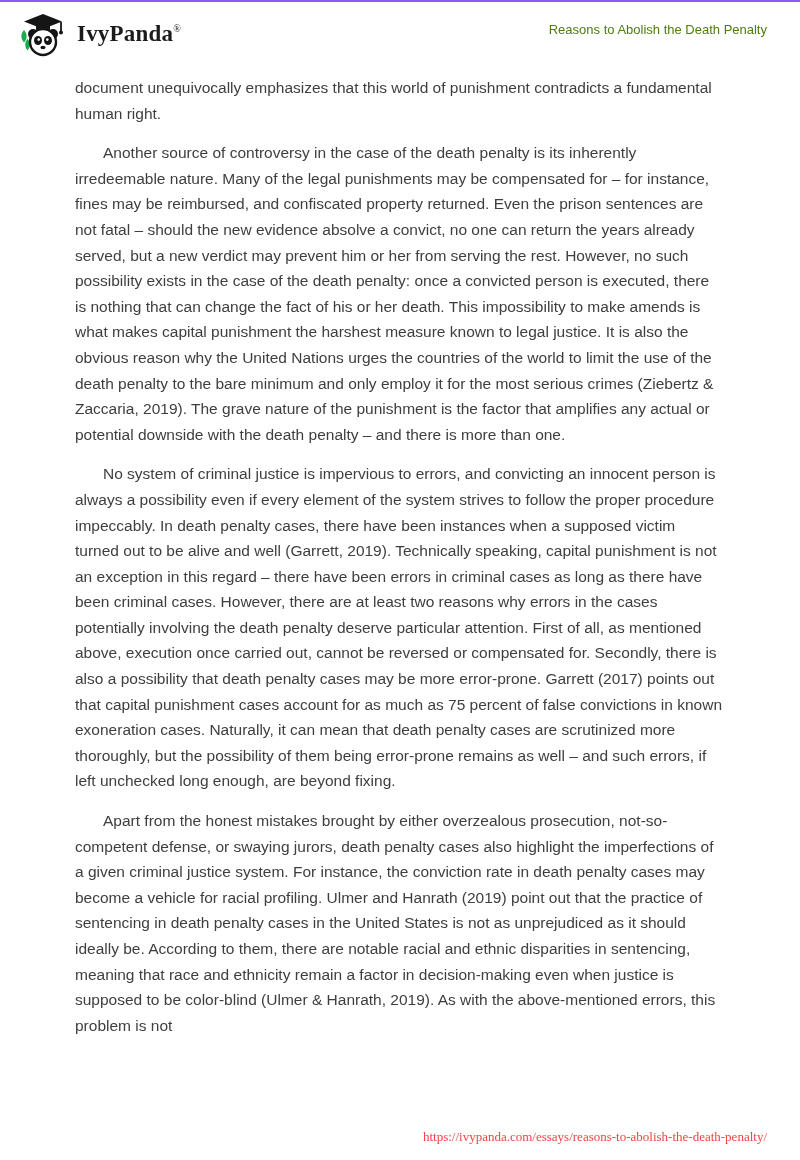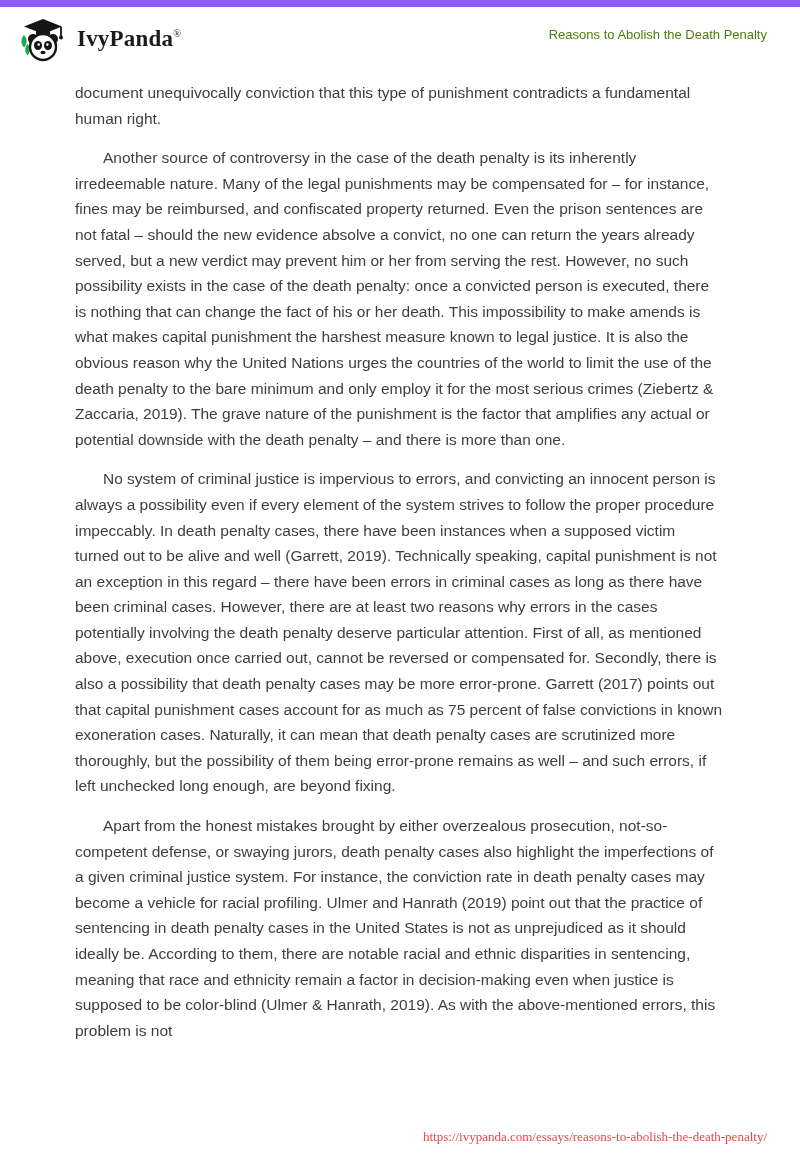--- a/index.html
+++ b/index.html
@@ -3,21 +3,21 @@
 <meta charset="utf-8">
 <style>
   * { box-sizing: border-box; }
   html, body { margin: 0; padding: 0; background: #ffffff; }
   .page {
     position: relative;
     width: 800px;
     height: 1160px;
     background: #ffffff;
     font-family: "Liberation Sans", sans-serif;
-    border-top: 7px solid #8b5cf6;
+    border-top: 2px solid #8b5cf6;
     overflow: hidden;
   }
 
   
   .header {
     position: absolute;
     top: 0; left: 0; right: 0;
     height: 62px;
   }
   .brand {
@@ -107,21 +107,21 @@
 
         <ellipse cx="23" cy="36.5" rx="2.6" ry="1.8" fill="#151515"></ellipse>
       </svg>
       <span class="brand-name"><span>IvyPanda</span><sup>®</sup></span>
     </div>
 
     <div class="doc-title">Reasons to Abolish the Death Penalty</div>
   </div>
 
   <div class="content">
-    <p class="continuation">document unequivocally conviction that this type of punishment contradicts a fundamental human right.</p>
+    <p class="continuation">document unequivocally emphasizes that this world of punishment contradicts a fundamental human right.</p>
     <p>Another source of controversy in the case of the death penalty is its inherently irredeemable nature. Many of the legal punishments may be compensated for – for instance, fines may be reimbursed, and confiscated property returned. Even the prison sentences are not fatal – should the new evidence absolve a convict, no one can return the years already served, but a new verdict may prevent him or her from serving the rest. However, no such possibility exists in the case of the death penalty: once a convicted person is executed, there is nothing that can change the fact of his or her death. This impossibility to make amends is what makes capital punishment the harshest measure known to legal justice. It is also the obvious reason why the United Nations urges the countries of the world to limit the use of the death penalty to the bare minimum and only employ it for the most serious crimes (Ziebertz &amp; Zaccaria, 2019). The grave nature of the punishment is the factor that amplifies any actual or potential downside with the death penalty – and there is more than one.</p>
     <p>No system of criminal justice is impervious to errors, and convicting an innocent person is always a possibility even if every element of the system strives to follow the proper procedure impeccably. In death penalty cases, there have been instances when a supposed victim turned out to be alive and well (Garrett, 2019). Technically speaking, capital punishment is not an exception in this regard – there have been errors in criminal cases as long as there have been criminal cases. However, there are at least two reasons why errors in the cases potentially involving the death penalty deserve particular attention. First of all, as mentioned above, execution once carried out, cannot be reversed or compensated for. Secondly, there is also a possibility that death penalty cases may be more error-prone. Garrett (2017) points out that capital punishment cases account for as much as 75 percent of false convictions in known exoneration cases. Naturally, it can mean that death penalty cases are scrutinized more thoroughly, but the possibility of them being error-prone remains as well – and such errors, if left unchecked long enough, are beyond fixing.</p>
     <p>Apart from the honest mistakes brought by either overzealous prosecution, not-so-competent defense, or swaying jurors, death penalty cases also highlight the imperfections of a given criminal justice system. For instance, the conviction rate in death penalty cases may become a vehicle for racial profiling. Ulmer and Hanrath (2019) point out that the practice of sentencing in death penalty cases in the United States is not as unprejudiced as it should ideally be. According to them, there are notable racial and ethnic disparities in sentencing, meaning that race and ethnicity remain a factor in decision-making even when justice is supposed to be color-blind (Ulmer &amp; Hanrath, 2019). As with the above-mentioned errors, this problem is not</p>
   </div>
 
   <div class="footer">
     <span class="url">https://ivypanda.com/essays/reasons-to-abolish-the-death-penalty/</span>
   </div>
 
 </div>

